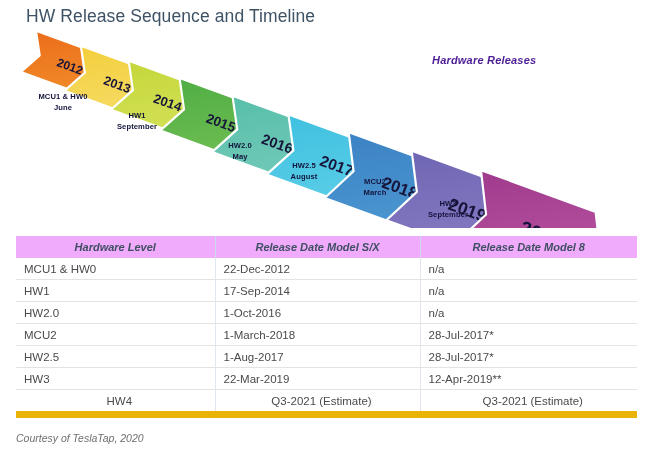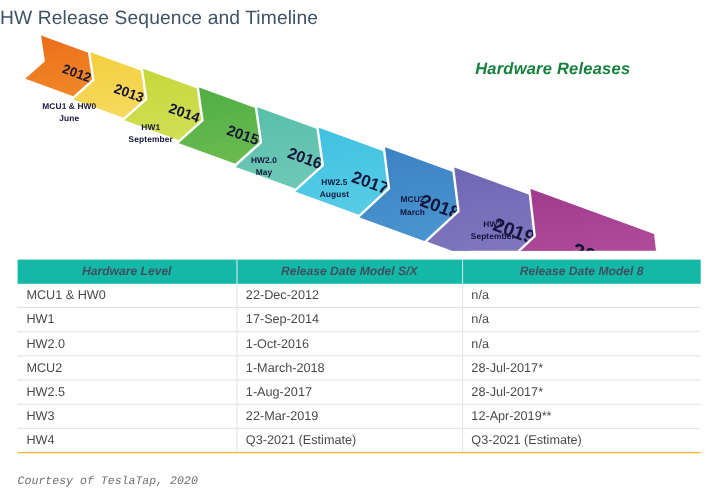--- a/index.html
+++ b/index.html
@@ -12,21 +12,21 @@
     height: 456px;
     position: relative;
     overflow: hidden;
     font-family: "Liberation Sans", sans-serif;
     -webkit-font-smoothing: antialiased;
   }
 
   
   #page-title {
     position: absolute;
-    left: 0;
+    left: 26px;
     top: 6px;
     font-size: 17.5px;
     font-weight: 400;
     color: #3e5265;
     letter-spacing: 0.1px;
     white-space: nowrap;
   }
 
   
   #timeline {
@@ -47,24 +47,24 @@
     fill: #17143a;
     text-anchor: middle;
     dominant-baseline: middle;
   }
 
   
   #hw-releases {
     position: absolute;
     left: 432px;
     top: 54px;
-    font-size: 15px;
+    font-size: 11px;
     font-style: italic;
     font-weight: bold;
-    color: #15803d;
+    color: #4c1d95;
     white-space: nowrap;
     letter-spacing: 0.2px;
   }
 
   
   .milestone {
     position: absolute;
     font-size: 7.6px;
     font-weight: bold;
     color: #14143c;
@@ -84,21 +84,21 @@
     width: 621px;
     border-collapse: collapse;
     table-layout: fixed;
     background: #ffffff;
   }
   #release-table col.c1 { width: 199px; }
   #release-table col.c2 { width: 205px; }
   #release-table col.c3 { width: 217px; }
 
   #release-table thead th {
-    background: #14b8a6;
+    background: #f0abfc;
     color: #3f4f61;
     font-size: 11px;
     font-style: italic;
     font-weight: bold;
     text-align: center;
     height: 22px;
     padding: 0;
     border: none;
     border-right: 1px solid #ccd9e8;
   }
@@ -109,31 +109,31 @@
     color: #4a4a4a;
     height: 21px;
     padding: 0 0 0 8px;
     border-bottom: 1px solid #e3e3e3;
     border-right: 1px solid #dfe6ee;
     background: #ffffff;
     overflow: hidden;
     white-space: nowrap;
   }
   #release-table tbody td:last-child { border-right: none; }
-  #release-table tbody tr:last-child td { border-bottom: 1px solid #eab308; }
+  #release-table tbody tr:last-child td { border-bottom: 7px solid #eab308; text-align: center; }
 
   
   #footer-note {
     position: absolute;
     left: 16px;
     top: 432px;
     font-size: 10.5px;
     font-style: italic;
     color: #6f6f6f;
-    font-family: Liberation Mono, monospace;
+    font-family: Liberation Sans, sans-serif;
     white-space: nowrap;
   }
 </style>
 </head>
 <body>
 
 <div id="page-title">HW Release Sequence and Timeline</div>
 
 <div id="timeline">
   <svg viewBox="0 0 645 200" xmlns="http://www.w3.org/2000/svg">

